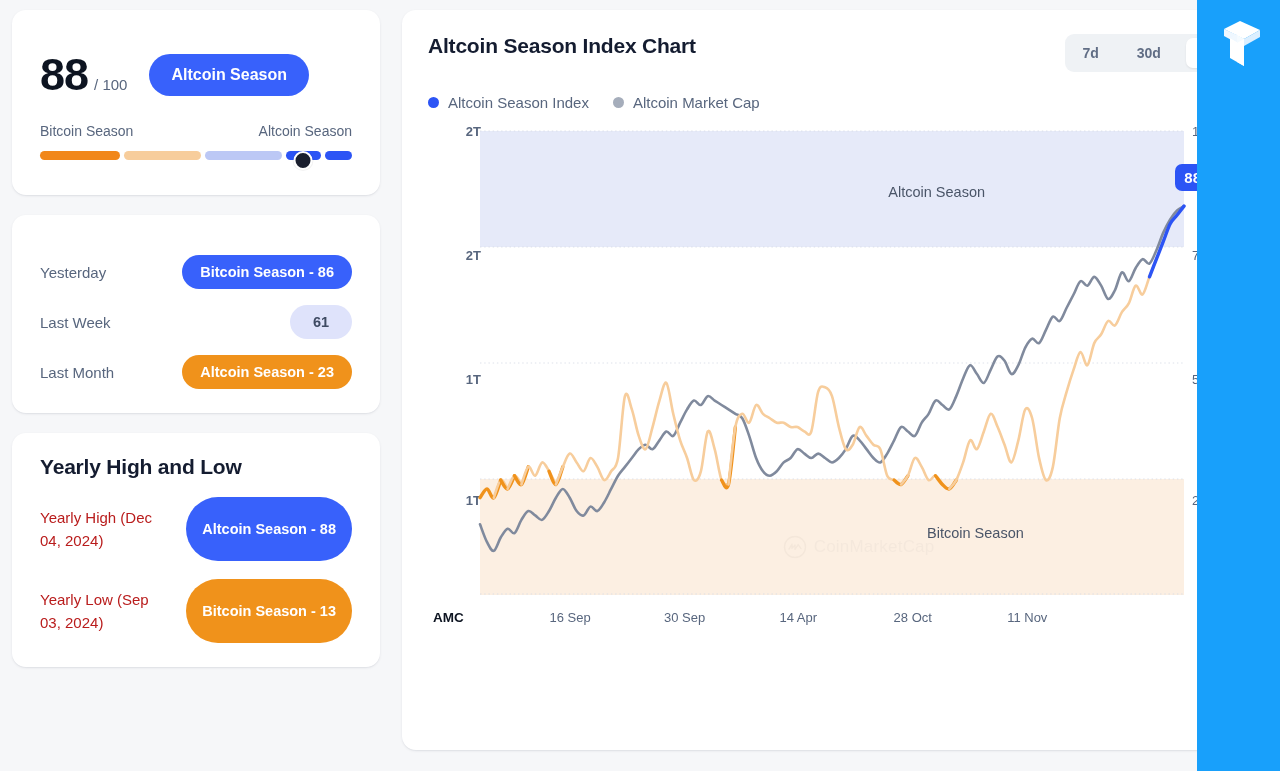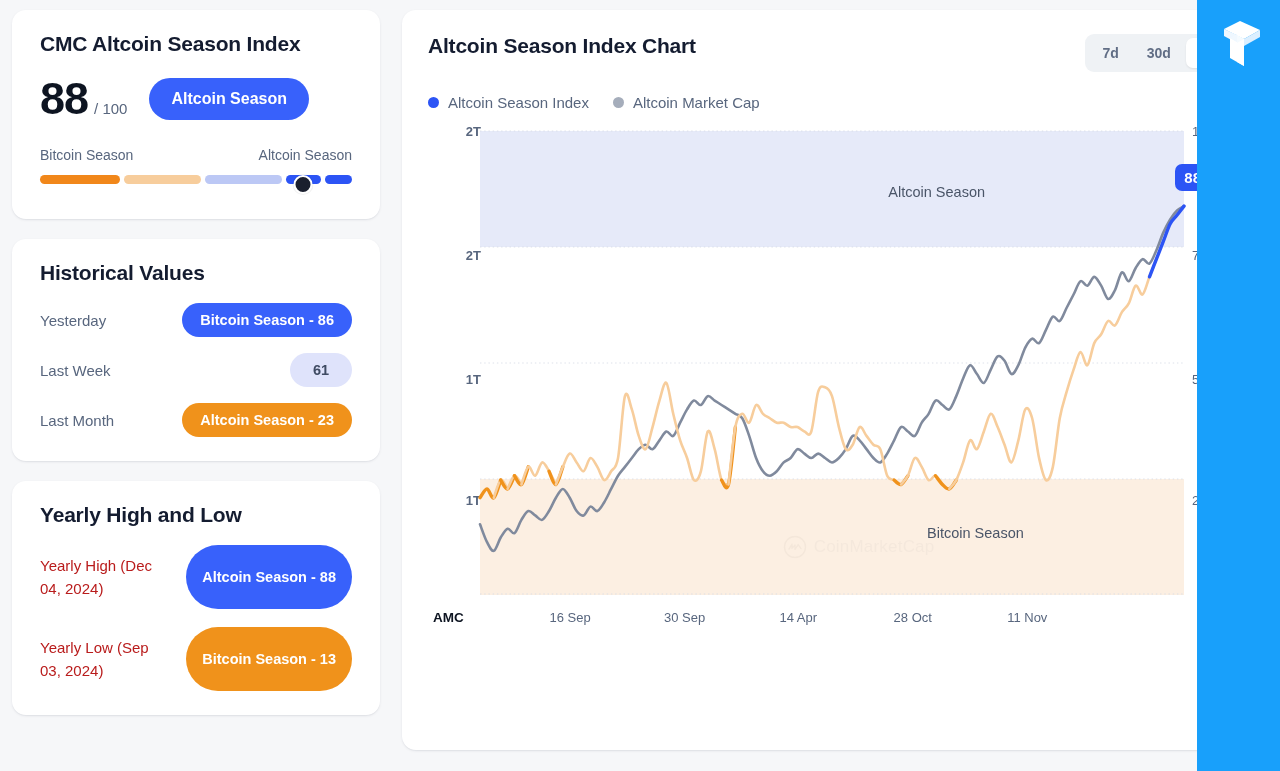--- a/index.html
+++ b/index.html
@@ -85,21 +85,21 @@
   
   .chart-col { flex: 1; padding: 10px 14px 10px 10px; min-width:0; }
   .chart-card {
     background:#fff; border-radius: 14px; height: 740px;
     box-shadow: 0 1px 3px rgba(20,30,60,.07), 0 1px 1px rgba(20,30,60,.04);
     padding: 24px 26px 18px 26px; position: relative;
   }
   .chart-head { display:flex; align-items:flex-start; justify-content:space-between; }
   .chart-title { font-size: 21px; font-weight: bold; color:#141c30; letter-spacing:-.2px; }
   .range-toggle {
-    display:flex; background:#eff2f5; border-radius: 9px; padding: 4px; gap: 2px;
+    display:flex; background:#eff2f5; border-radius: 9px; padding: 4px; gap: 12px;
   }
   .range-btn {
     font-size: 14px; font-weight:bold; color:#616e85;
     padding: 7px 13px; border-radius: 7px; cursor:pointer;
     background: transparent; border:none; font-family:inherit;
   }
   .range-btn.active { background:#fff; color:#0d1421; box-shadow:0 1px 2px rgba(0,0,0,.08); }
 
   .legend { display:flex; gap: 24px; margin-top: 22px; align-items:flex-end; }
   .legend-item { display:flex; align-items:center; gap: 9px; }
@@ -145,21 +145,20 @@
   .rail-logo { position:absolute; left: 22px; top: 18px; }
 </style>
 </head>
 <body>
 
 <div class="page">
 
   <div class="left-col">
 
     <div class="card">
-      <div class="card-title">CMC Altcoin Season Index</div>
 
       <div class="index-row">
         <div class="index-score">88</div>
         <div class="index-denom">/ 100</div>
         <div class="pill pill-blue index-pill">Altcoin Season</div>
       </div>
 
       <div class="season-labels">
         <span>Bitcoin Season</span>
         <span>Altcoin Season</span>
@@ -171,21 +170,20 @@
           <div class="seg seg2"></div>
           <div class="seg seg3"></div>
           <div class="seg seg4"></div>
           <div class="seg seg5"></div>
         </div>
         <div class="knob"></div>
       </div>
     </div>
 
     <div class="card">
-      <div class="card-title">Historical Values</div>
       <div class="hist-list">
         <div class="hist-row">
           <span class="hist-label">Yesterday</span>
           <span class="pill pill-blue hist-pill">Bitcoin Season - 86</span>
         </div>
         <div class="hist-row">
           <span class="hist-label">Last Week</span>
           <span class="pill pill-lav hist-pill">61</span>
         </div>
         <div class="hist-row">

